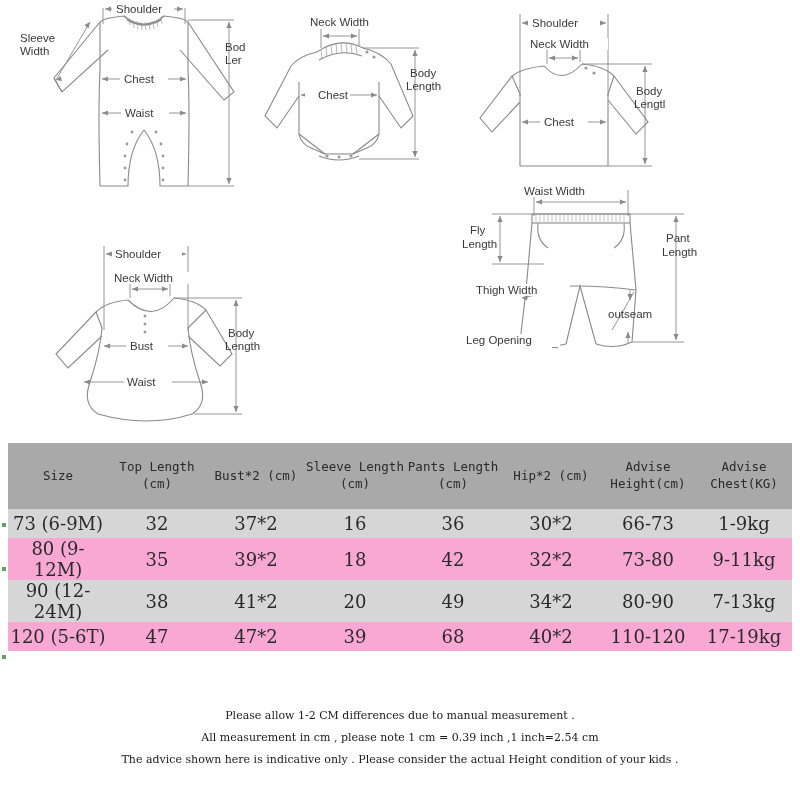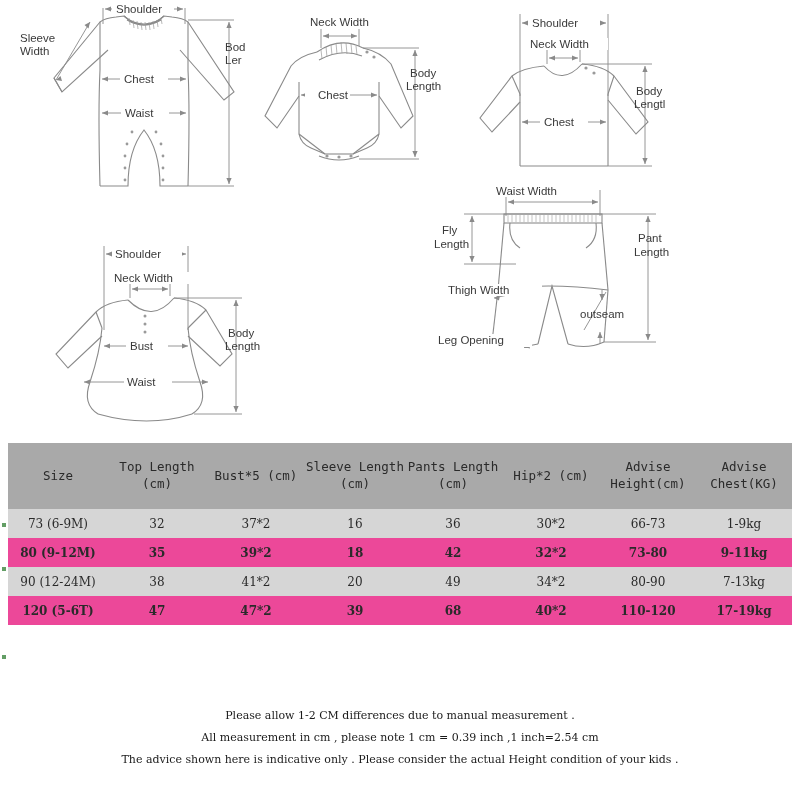--- a/index.html
+++ b/index.html
@@ -57,24 +57,24 @@
     font-size: 12.5px;
     font-weight: normal;
     line-height: 1.35;
     letter-spacing: 0px;
   }
   #size-table thead th .hl { display: block; }
   #size-table tbody td {
     background: #d6d6d6;
     height: 29px;
     font-family: "DejaVu Serif", "Liberation Serif", serif;
-    font-size: 12px;
+    font-size: 18px;
     font-weight: normal;
   }
-  #size-table tbody tr.alt td { background: #ec4899; font-weight: bold; }
+  #size-table tbody tr.alt td { background: #f9a8d4; }
 
   
   .artifact {
     position: absolute;
     width: 4px;
     height: 4px;
     background: #2f7d32;
     opacity: .75;
   }
 
@@ -377,21 +377,21 @@
           <text x="73" y="26">Shoulder</text>
           <text x="72" y="50">Neck Width</text>
           <text x="88" y="118">Bust</text>
           <text x="85" y="154">Waist</text>
           <text x="186" y="105">Body</text>
           <text x="183" y="118">Length</text>
         </g>
       </svg>
     </div>
 
-    <div class="diagram" style="left:434px; top:172px;">
+    <div class="diagram" style="left:462px; top:172px;">
       <svg width="240" height="195" viewBox="0 0 240 195">
         <g fill="none" stroke="#8a8a8a" stroke-width="1.1">
 
           <rect x="70" y="42" width="98" height="9"></rect>
 
           <path d="M70 51 L64 118"></path>
           <path d="M168 51 L174 118"></path>
 
           <path d="M76 51 Q74 68 86 76"></path>
           <path d="M162 51 Q164 68 152 76"></path>
@@ -503,21 +503,21 @@
       <tr>
         <th>
           <span class="hl">Size</span>
           <span class="hl"></span>
         </th>
         <th>
           <span class="hl">Top Length</span>
           <span class="hl">(cm)</span>
         </th>
         <th>
-          <span class="hl">Bust*5 (cm)</span>
+          <span class="hl">Bust*2 (cm)</span>
           <span class="hl"></span>
         </th>
         <th>
           <span class="hl">Sleeve Length</span>
           <span class="hl">(cm)</span>
         </th>
         <th>
           <span class="hl">Pants Length</span>
           <span class="hl">(cm)</span>
         </th>

